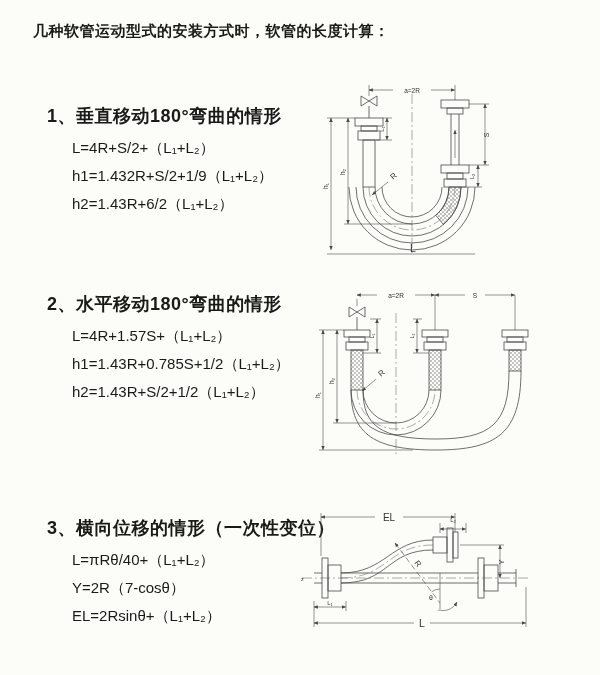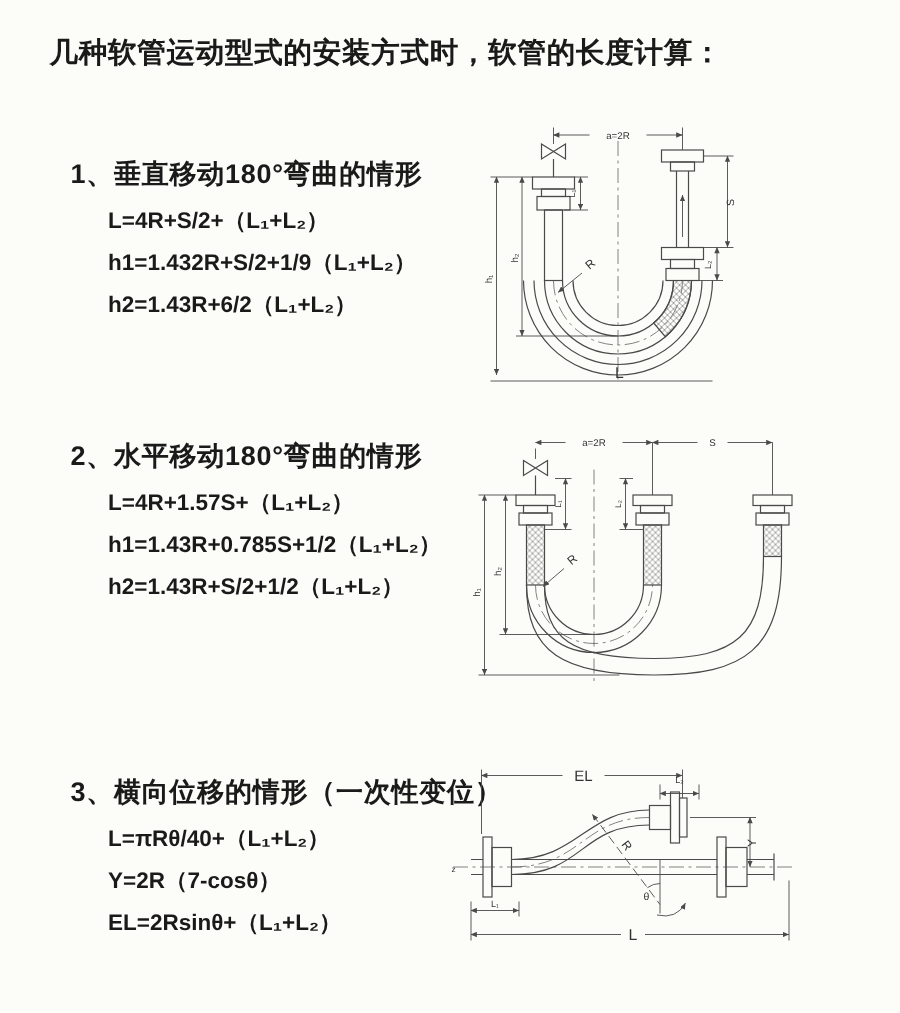--- a/index.html
+++ b/index.html
@@ -6,25 +6,25 @@
   .canvas{
     position:relative;
     width:600px;height:675px;
     background:#fcfcf8;
     font-family:"Liberation Sans",sans-serif;
     color:#1a1a1a;
     overflow:hidden;
   }
   .title{
     position:absolute;left:33px;top:22px;
-    font-size:19px;font-weight:700;letter-spacing:0.5px;
+    font-size:15px;font-weight:700;letter-spacing:0.5px;
   }
   .sec{position:absolute;left:47px;}
   .sec .heading{font-size:18px;font-weight:700;letter-spacing:0.5px;margin-bottom:6px;}
-  .sec .formula{font-size:15px;font-weight:700;margin-left:25px;line-height:28px;white-space:pre;}
+  .sec .formula{font-size:15px;font-weight:400;margin-left:25px;line-height:28px;white-space:pre;}
   .diag{position:absolute;}
   svg text{font-family:"Liberation Sans",sans-serif;fill:#333;stroke:none;}
   .draw{stroke:#4a4a4a;stroke-width:0.8;fill:none;}
   .dim{stroke:#4a4a4a;stroke-width:0.6;fill:none;}
   .cl{stroke:#5a5a5a;stroke-width:0.5;fill:none;stroke-dasharray:10 3 2 3;}
   .hdash{stroke:#4a4a4a;stroke-width:0.6;fill:none;stroke-dasharray:6 3;}
 </style>
 </head>
 <body>
 

